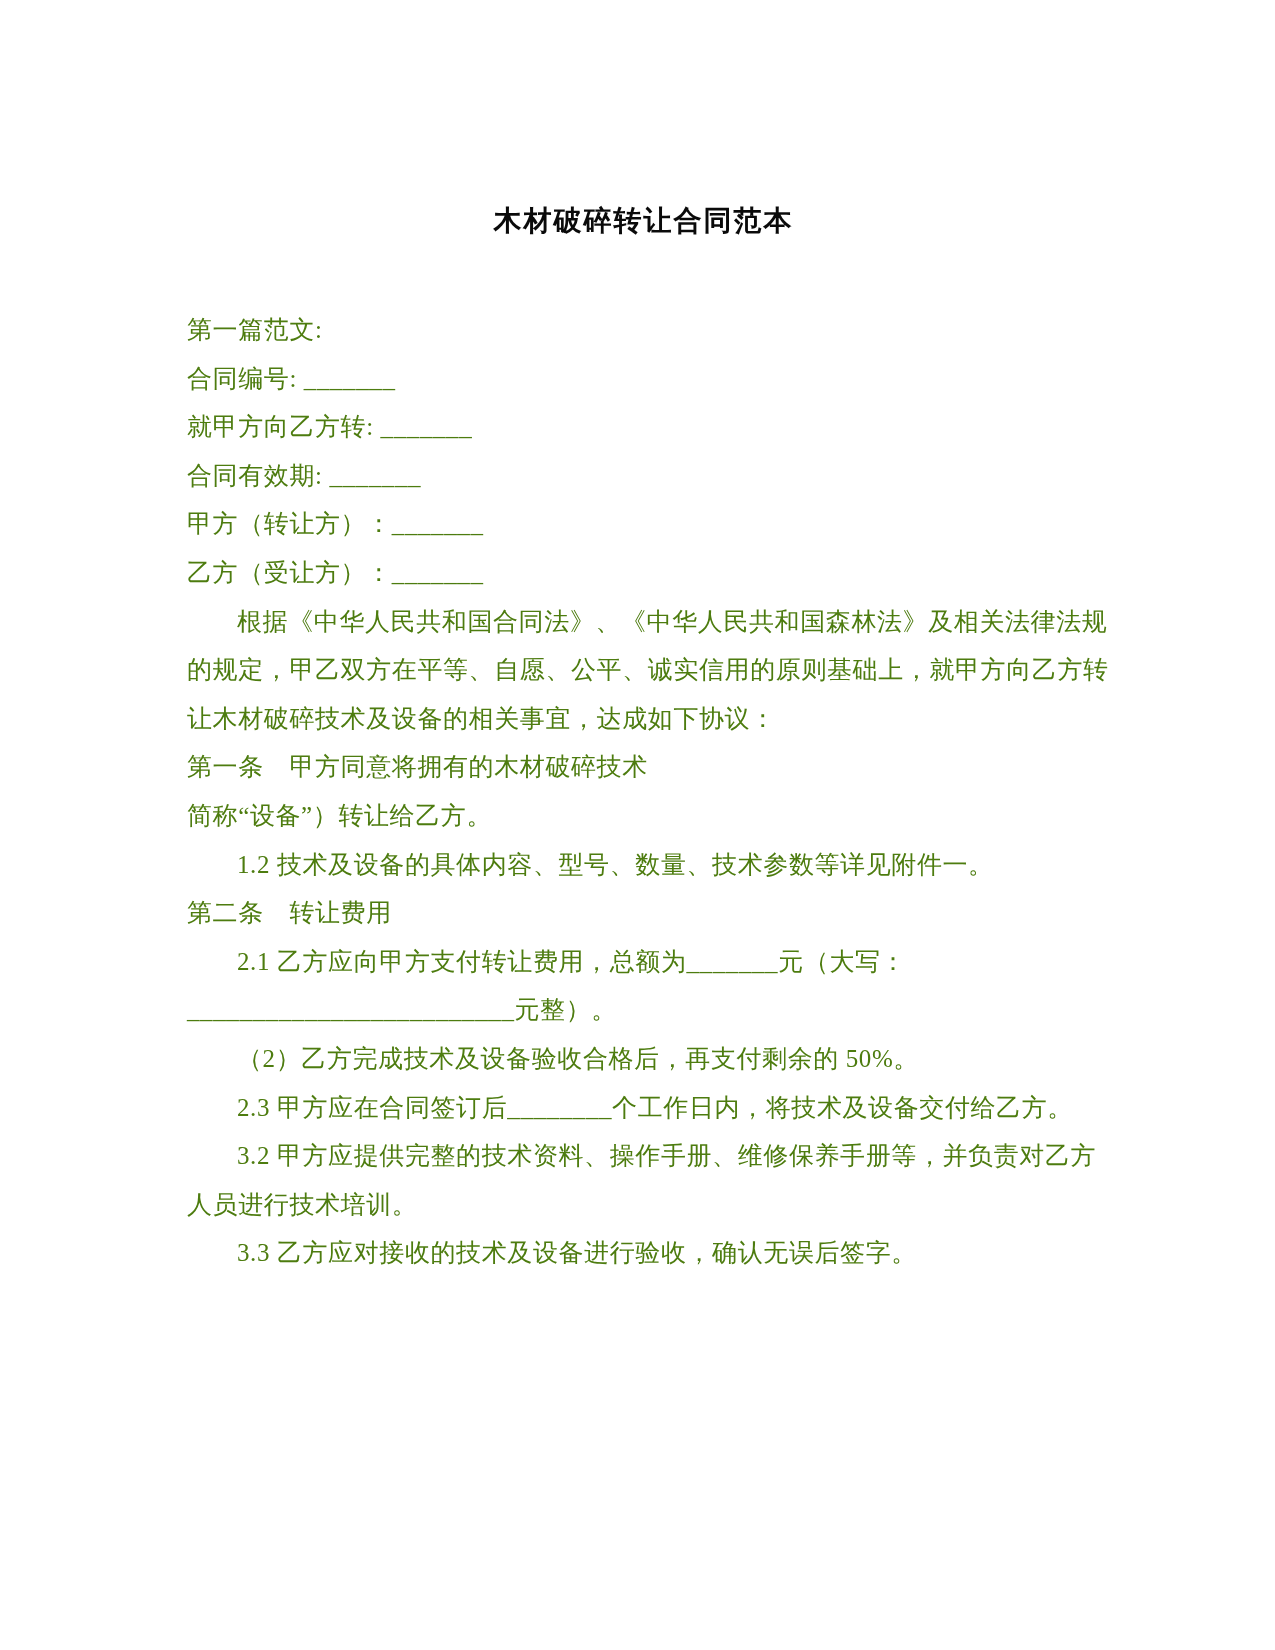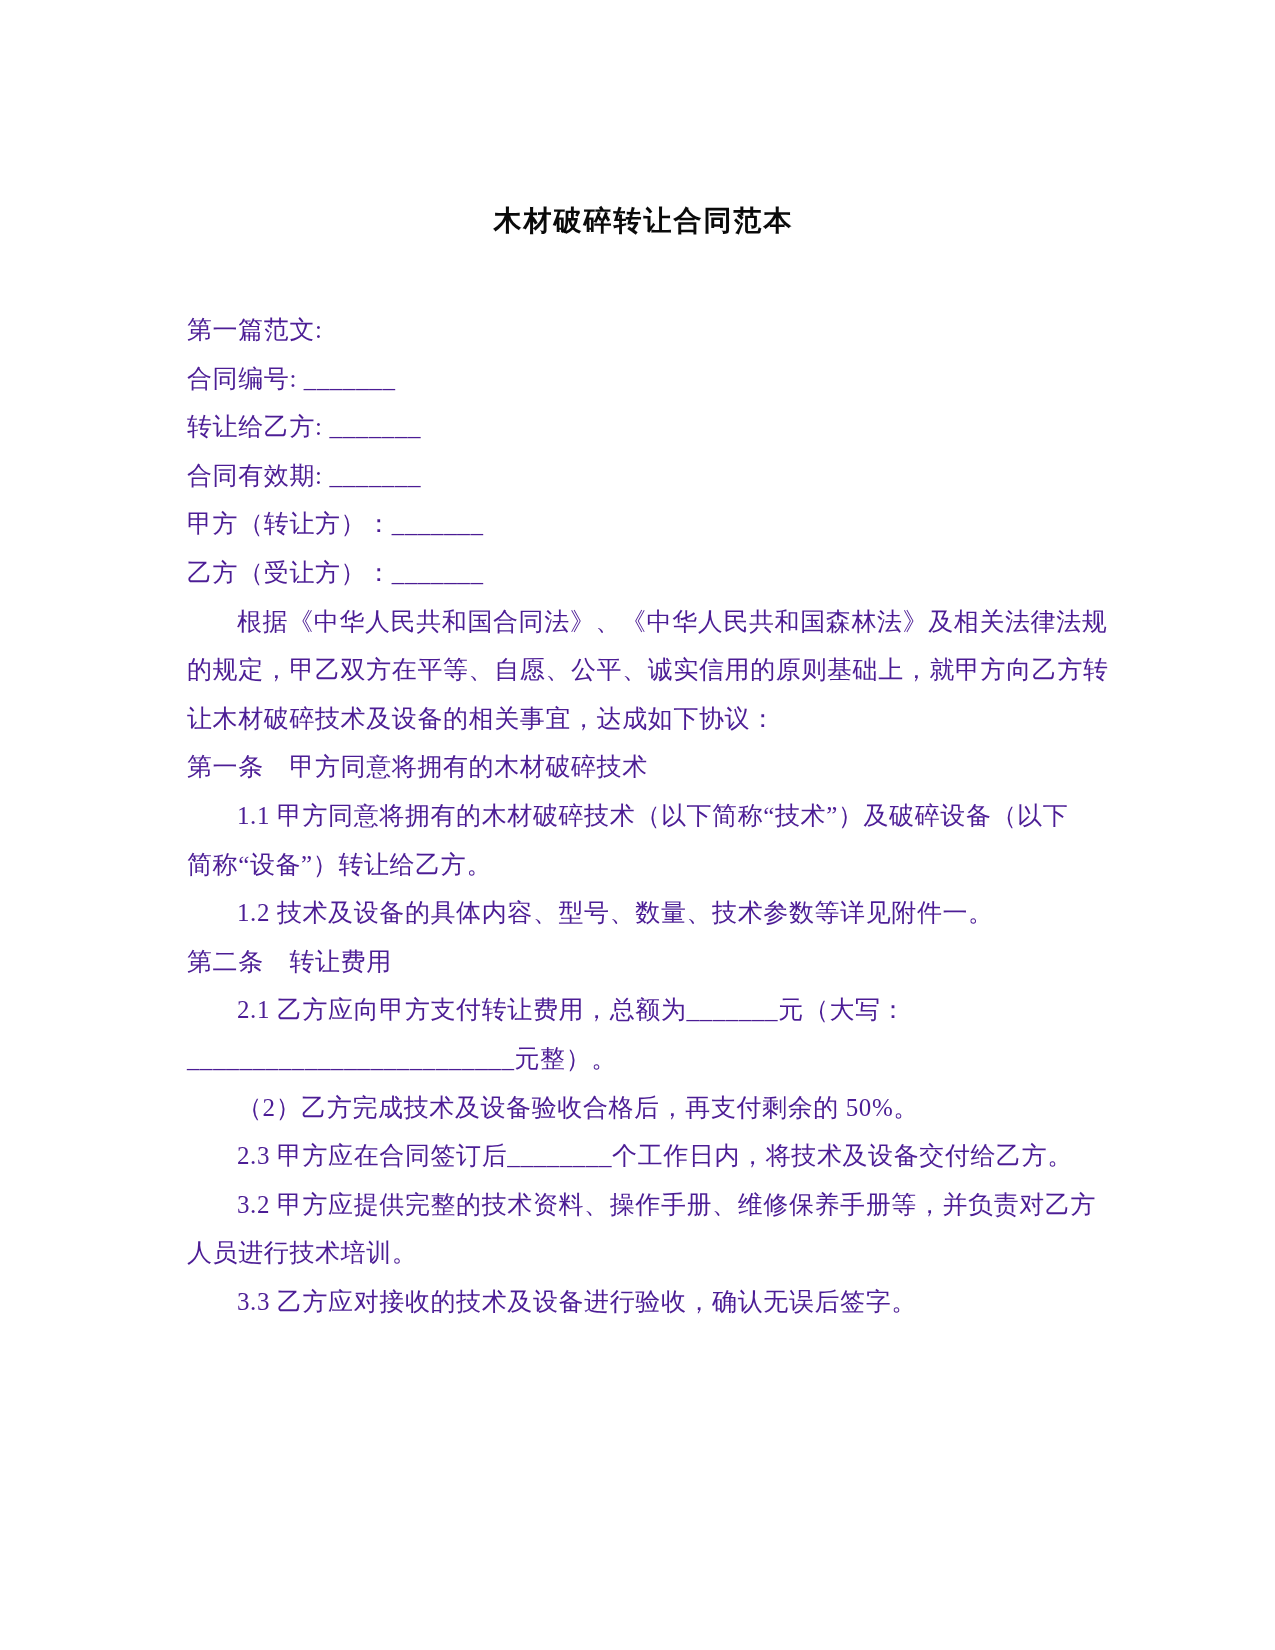--- a/index.html
+++ b/index.html
@@ -33,43 +33,42 @@
     top: 306px;
     left: 187px;
     width: 960px;
   }
   .line {
     font-size: 25px;
     line-height: 48.6px;
     height: 48.6px;
     letter-spacing: 0.6px;
     white-space: nowrap;
-    color: #4c1d95;
+    color: #4d7c0f;
   }
   .line.indent {
     padding-left: 50px;
   }
 </style>
 </head>
 <body>
 
 <div class="page">
   <h1 class="title">木材破碎转让合同范本</h1>
   <div class="doc-body" id="doc-body">
       <div class="line">第一篇范文:</div>
       <div class="line">合同编号: _______</div>
-      <div class="line">转让给乙方: _______</div>
+      <div class="line">就甲方向乙方转: _______</div>
       <div class="line">合同有效期: _______</div>
       <div class="line">甲方（转让方）：_______</div>
       <div class="line">乙方（受让方）：_______</div>
       <div class="line indent">根据《中华人民共和国合同法》、《中华人民共和国森林法》及相关法律法规</div>
       <div class="line">的规定，甲乙双方在平等、自愿、公平、诚实信用的原则基础上，就甲方向乙方转</div>
       <div class="line">让木材破碎技术及设备的相关事宜，达成如下协议：</div>
       <div class="line">第一条　甲方同意将拥有的木材破碎技术</div>
-      <div class="line indent">1.1 甲方同意将拥有的木材破碎技术（以下简称“技术”）及破碎设备（以下</div>
       <div class="line">简称“设备”）转让给乙方。</div>
       <div class="line indent">1.2 技术及设备的具体内容、型号、数量、技术参数等详见附件一。</div>
       <div class="line">第二条　转让费用</div>
       <div class="line indent">2.1 乙方应向甲方支付转让费用，总额为_______元（大写：</div>
       <div class="line">_________________________元整）。</div>
       <div class="line indent">（2）乙方完成技术及设备验收合格后，再支付剩余的 50%。</div>
       <div class="line indent">2.3 甲方应在合同签订后________个工作日内，将技术及设备交付给乙方。</div>
       <div class="line indent">3.2 甲方应提供完整的技术资料、操作手册、维修保养手册等，并负责对乙方</div>
       <div class="line">人员进行技术培训。</div>
       <div class="line indent">3.3 乙方应对接收的技术及设备进行验收，确认无误后签字。</div>

